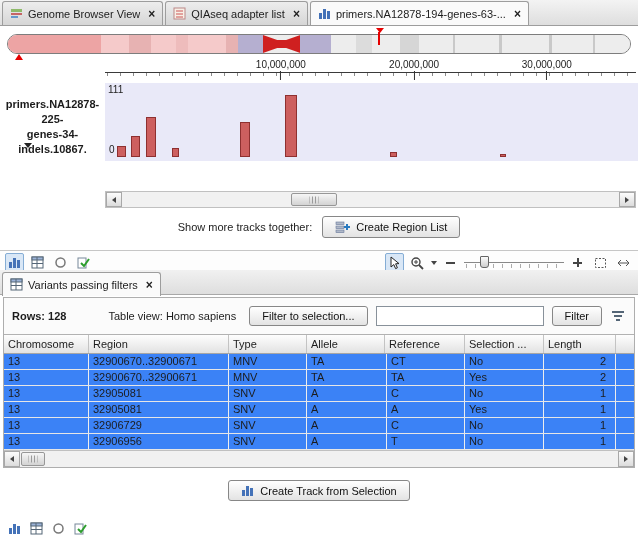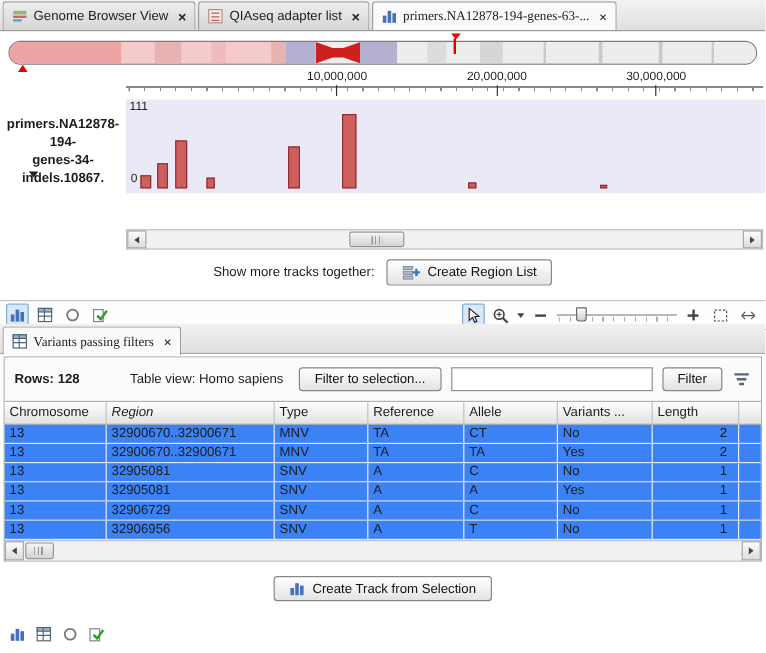--- a/index.html
+++ b/index.html
@@ -15,21 +15,21 @@
   .tabbar {
     height:26px; background:linear-gradient(#f3f3f3,#dedede);
     border-bottom:1px solid #9d9d9d;
     display:flex; align-items:flex-end; padding:2px 0 0 2px; gap:2px;
   }
   .tab {
     display:flex; align-items:center; gap:5px; height:24px; padding:0 7px;
     border:1px solid #9d9d9d; border-bottom:none; border-radius:3px 3px 0 0;
     background:linear-gradient(#ededed,#d6d6d6); white-space:nowrap; cursor:default;
   }
-  .tab.active { background:#fafafa;font-family:Liberation Serif, serif; }
+  .tab.active { background:#fafafa; }
   .tab .close { font-size:12px; line-height:1; color:#222; margin-left:3px; font-weight:bold; }
 
   
   .browser { position:relative; height:244px; border-bottom:1px solid #000000; background:#fff; }
 
   .ideo-wrap { position:relative; margin:5px 7px 0; height:26px; }
   .ideo-bar {
     position:absolute; top:3px; left:0; right:0; height:20px;
     border:1px solid #7d7d7d; border-radius:10px; overflow:hidden; background:#ededed;
   }
@@ -192,21 +192,21 @@
     <div class="ruler" id="ruler">
       <div class="ruler-base"></div>
       <div class="ruler-minor"></div>
     <div class="rtick" style="left: 33%;">10,000,000</div>
         <div class="rtick" style="left: 58%;">20,000,000</div>
         <div class="rtick" style="left: 82.9%;">30,000,000</div>
       </div>
 
     <div class="trackrow">
       <div class="track-label">
-        <div>primers.NA12878-194-</div>
+        <div>primers.NA12878-225-</div>
         <div>genes-34-indels.10867.</div>
         <div class="track-dd"></div>
       </div>
       <div class="plot">
         <span class="ylab ymax">111</span>
         <span class="ylab ymin">0</span>
         <div class="bars" id="bars">
             <div class="bar" style="left: 2.3%; width: 9px; height: 11px; background: rgb(205, 95, 95); border-color: rgb(142, 48, 48);"></div>
             <div class="bar" style="left: 4.9%; width: 9px; height: 21px; background: rgb(205, 95, 95); border-color: rgb(142, 48, 48);"></div>
             <div class="bar" style="left: 7.7%; width: 10px; height: 40px; background: rgb(205, 95, 95); border-color: rgb(142, 48, 48);"></div>
@@ -338,25 +338,25 @@
         <button class="btn">Filter</button>
         <svg width="16" height="14">
             <line x1="2" y1="3" x2="14" y2="3" stroke="#556677" stroke-width="2"></line>
             <line x1="4" y1="7" x2="12" y2="7" stroke="#556677" stroke-width="2"></line>
             <line x1="6" y1="11" x2="10" y2="11" stroke="#556677" stroke-width="2"></line>
           </svg>
       </div>
 
       <div class="thead" id="thead">
           <div class="th" style="width: 85px;">Chromosome</div>
-          <div class="th" style="width: 140px; font-style: italic;">Region</div>
+          <div class="th" style="width: 140px;">Region</div>
           <div class="th" style="width: 78px;">Type</div>
+          <div class="th" style="width: 78px;">Allele</div>
           <div class="th" style="width: 80px;">Reference</div>
-          <div class="th" style="width: 78px;">Allele</div>
-          <div class="th" style="width: 79px;">Variants ...</div>
+          <div class="th" style="width: 79px;">Selection ...</div>
           <div class="th" style="width: 72px;">Length</div>
           <div class="th fill"></div>
         </div>
       <div id="tbody">
           <div class="tr">
             <div class="td" style="width: 85px;">13</div>
             <div class="td" style="width: 140px;">32900670..32900671</div>
             <div class="td" style="width: 78px;">MNV</div>
             <div class="td" style="width: 80px;">TA</div>
             <div class="td" style="width: 78px;">CT</div>

